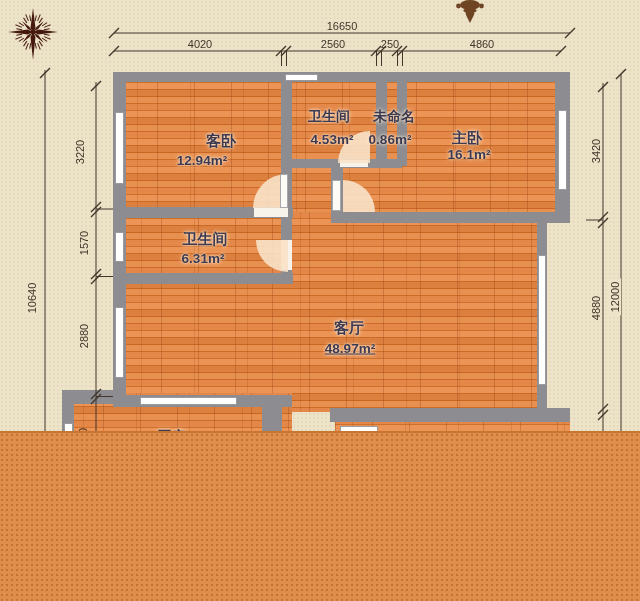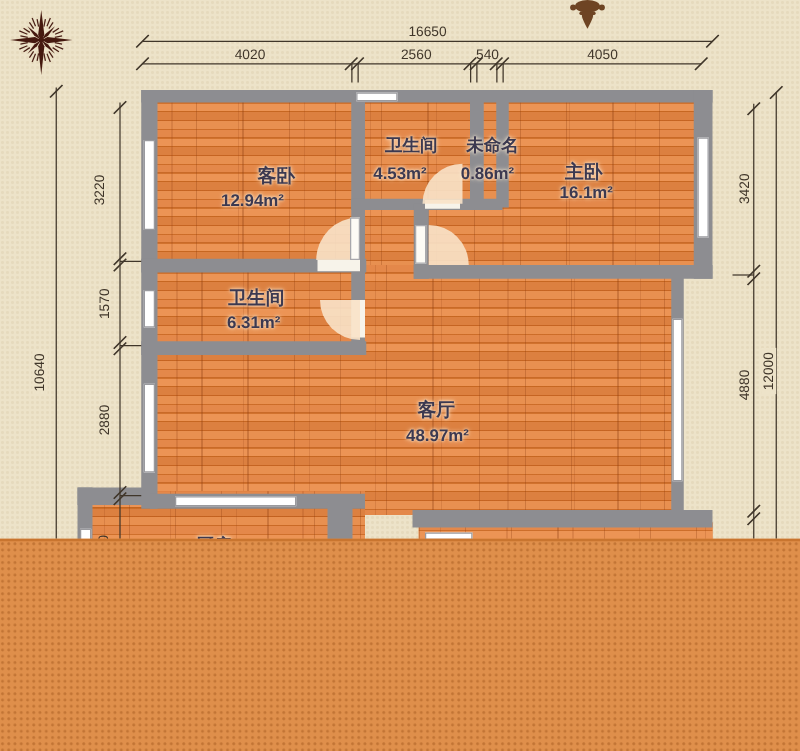--- a/index.html
+++ b/index.html
@@ -176,36 +176,36 @@
       <circle cx="458.5" cy="6" r="2.4"></circle>
       <circle cx="481.5" cy="6" r="2.4"></circle>
       <rect x="463.5" y="9" width="13" height="3" rx="1.5"></rect>
       <path d="M470 23 C467 17 465.5 14.5 465.5 12 L474.5 12 C474.5 14.5 473 17 470 23 Z"></path>
     </g>
   </svg>
 
   <div class="rlabel z6" style="left:205px;top:141px;padding-left:32px;">客卧</div>
   <div class="rarea z6" style="left:202px;top:160px;">12.94m²</div>
   <div class="rlabel sm z6" style="left:329px;top:117px;">卫生间</div>
-  <div class="rarea z6" style="left:320px;top:139px;">4.53m²</div>
+  <div class="rarea z6" style="left:332px;top:139px;">4.53m²</div>
   <div class="rlabel sm z6" style="left:394px;top:117px;">未命名</div>
   <div class="rarea z6" style="left:390px;top:139px;">0.86m²</div>
   <div class="rlabel z6" style="left:467px;top:138px;">主卧</div>
   <div class="rarea z6" style="left:469px;top:154px;">16.1m²</div>
   <div class="rlabel z6" style="left:205px;top:239px;">卫生间</div>
   <div class="rarea z6" style="left:203px;top:258px;">6.31m²</div>
   <div class="rlabel z6" style="left:349px;top:328px;">客厅</div>
-  <div class="rarea z6" style="left:350px;top:348px;">48.97m²</div>
+  <div class="rarea z6" style="left:350px;top:348px;text-decoration:underline;">48.97m²</div>
   <div class="rlabel z6" style="left:171px;top:437px;">厨房</div>
 
   <div class="dlabel z6" style="left:342px;top:26px;">16650</div>
   <div class="dlabel z6" style="left:200px;top:44px;">4020</div>
   <div class="dlabel z6" style="left:333px;top:44px;">2560</div>
-  <div class="dlabel z6" style="left:390px;top:44px;">540</div>
-  <div class="dlabel z6" style="left:482px;top:44px;">4050</div>
+  <div class="dlabel z6" style="left:390px;top:44px;">250</div>
+  <div class="dlabel z6" style="left:482px;top:44px;">4860</div>
   <div class="dlabel rot bg z6" style="left:32px;top:298px;">10640</div>
   <div class="dlabel rot z6" style="left:80px;top:152px;">3220</div>
   <div class="dlabel rot z6" style="left:84px;top:243px;">1570</div>
   <div class="dlabel rot z6" style="left:84px;top:336px;">2880</div>
   <div class="dlabel rot z6" style="left:83px;top:437px;">930</div>
   <div class="dlabel rot z6" style="left:596px;top:151px;">3420</div>
   <div class="dlabel rot z6" style="left:596px;top:308px;">4880</div>
   <div class="dlabel rot bg z6" style="left:615px;top:297px;">12000</div>
 
   <div id="cover"></div>

